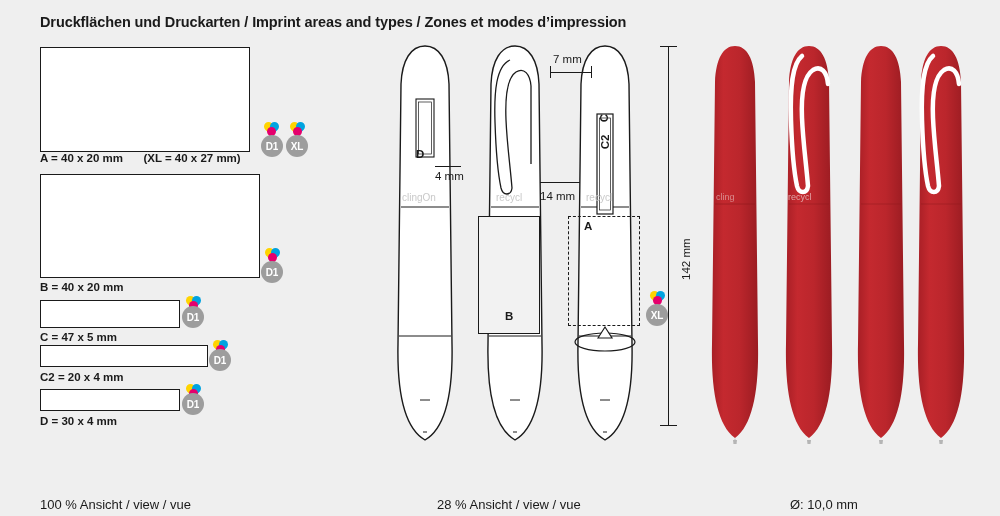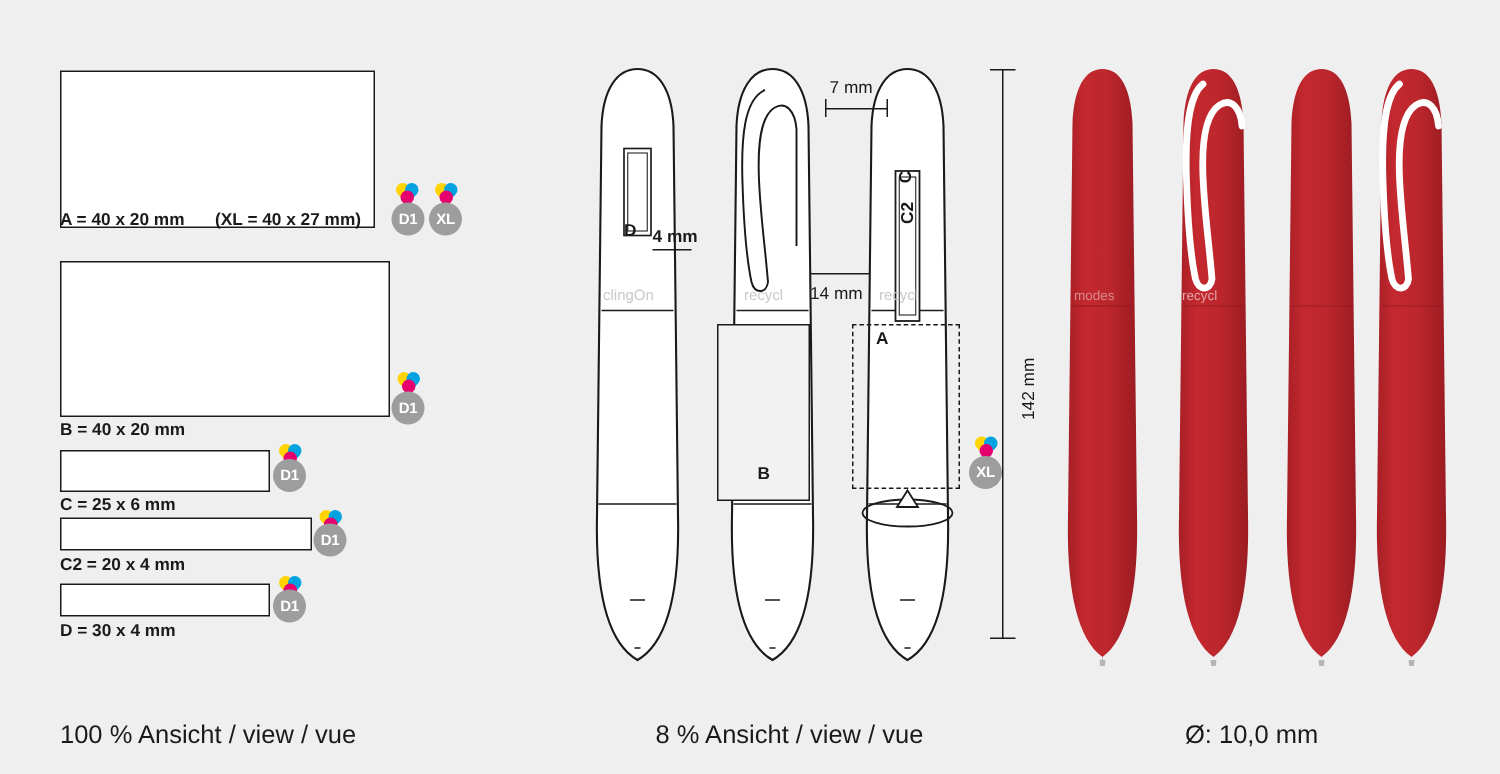--- a/index.html
+++ b/index.html
@@ -63,38 +63,39 @@
     transform-origin:left top;
   }
 
   
   .pen-wrap { position:absolute; }
   .zone-label {
     position:absolute; font-size:11.5px; font-weight:bold;
   }
 
   .footer {
-    position:absolute; bottom:16px;
-    font-size:17px;
+    position:absolute; bottom:4px;
+    font-size:13px;
     text-align:center;
   }
 
   .dashed {
     position:absolute;
     border:1px dashed #1a1a1a;
   }
 </style>
 </head>
 <body>
 
 <div class="page">
 
+  <div class="title">Druckflächen und Druckarten / Imprint areas and types / Zones et modes d’impression</div>
 
   <div class="imprint-box" style="left:40px; top:47px; width:210px; height:105px;"></div>
-  <div class="caption" style="left:40px; top:141px;text-align:right;">
+  <div class="caption" style="left:40px; top:152px;text-align:right;">
     <b>A = 40 x 20 mm</b>
     <span style="display:inline-block;width:14px"></span>
     <b>(XL = 40 x 27 mm)</b>
   </div>
 
   <div class="drop-group" style="left:264px; top:122px;">
     <span class="drop" style="left:0px;  top:0px;">
         <i style="background:#ffd400"></i>
       </span>
     <span class="drop" style="left:6px;  top:0px;">
@@ -130,21 +131,21 @@
         <i style="background:#00a3e0"></i>
       </span>
     <span class="drop" style="left:3px;  top:5px;">
         <i style="background:#e5006d"></i>
       </span>
   </div>
   <div class="badge" style="left:261px; top:261px;">D1</div>
 
   <div class="imprint-box" style="left:40px; top:300px; width:140px; height:28px;"></div>
   <div class="caption" style="left:40px; top:331px;">
-    <b>C = 25 x 6 mm</b>
+    <b>C = 47 x 5 mm</b>
   </div>
   <div class="drop-group" style="left:186px; top:296px;">
     <span class="drop" style="left:0px;  top:0px;">
         <i style="background:#ffd400"></i>
       </span>
     <span class="drop" style="left:6px;  top:0px;">
         <i style="background:#00a3e0"></i>
       </span>
     <span class="drop" style="left:3px;  top:5px;">
         <i style="background:#e5006d"></i>
@@ -190,21 +191,21 @@
     <path d="M35 2 C21 2 12 16 11 40 L8 300 C7 348 14 384 35 396 C56 384 63 348 62 300 L59 40 C58 16 49 2 35 2 Z" fill="#ffffff" stroke="#1a1a1a" stroke-width="1.4"></path>
     <path d="M11 163 L59 163" stroke="#1a1a1a" stroke-width="1.1" fill="none"></path>
     <path d="M9 292 L61 292" stroke="#1a1a1a" stroke-width="1.1" fill="none"></path>
     <path d="M30 356 L40 356" stroke="#1a1a1a" stroke-width="1" fill="none"></path>
     <path d="M33 388 L37 388" stroke="#1a1a1a" stroke-width="1" fill="none"></path>
     <rect x="26" y="55" width="18" height="58" fill="#ffffff" stroke="#1a1a1a" stroke-width="1.1"></rect>
     <rect x="28.5" y="58" width="13" height="52" fill="none" stroke="#1a1a1a" stroke-width="0.7"></rect>
   </svg>
   <div class="zone-label" style="left:416px; top:148px;">D</div>
   <div class="dim-line" style="left:435px; top:166px; width:26px; height:1.4px;"></div>
-  <div class="dim-label" style="left:435px; top:152px;font-weight:bold;">4 mm</div>
+  <div class="dim-label" style="left:435px; top:170px;">4 mm</div>
   <div style="position:absolute; left:402px; top:192px; font-size:10px; color:#c9c9c9;">clingOn</div>
 
   <svg class="pen-wrap" style="left:480px; top:44px;" width="70" height="400" viewBox="0 0 70 400">
     <path d="M35 2 C21 2 12 16 11 40 L8 300 C7 348 14 384 35 396 C56 384 63 348 62 300 L59 40 C58 16 49 2 35 2 Z" fill="#ffffff" stroke="#1a1a1a" stroke-width="1.4"></path>
     <path d="M11 163 L59 163" stroke="#1a1a1a" stroke-width="1.1" fill="none"></path>
     <path d="M9 292 L61 292" stroke="#1a1a1a" stroke-width="1.1" fill="none"></path>
 
     <path d="M30 16 C16 22 14 48 15 78 C16 110 18 130 21 144 C23 152 31 152 32 144 C30 120 27 100 26 76 C25 52 27 34 36 28 C44 23 50 30 51 42 L51 120" fill="none" stroke="#1a1a1a" stroke-width="1.3"></path>
     <path d="M30 356 L40 356" stroke="#1a1a1a" stroke-width="1" fill="none"></path>
     <path d="M33 388 L37 388" stroke="#1a1a1a" stroke-width="1" fill="none"></path>
@@ -268,21 +269,21 @@
         <stop offset="25%" stop-color="#c4292f"></stop>
         <stop offset="60%" stop-color="#bb262c"></stop>
         <stop offset="100%" stop-color="#9b1c22"></stop>
       </linearGradient>
     </defs>
     <path d="M29 2 C17 2 10 15 9 38 L6 300 C5 345 11 381 29 394 C47 381 53 345 52 300 L49 38 C48 15 41 2 29 2 Z" fill="url(#redgrad1)"></path>
     <path d="M9 160 L49 160" stroke="#8f171d" stroke-width="1" fill="none" opacity="0.6"></path>
     <path d="M29 394 L27 404 L31 404 Z" fill="#9a9a9a"></path>
     <path d="M27 396 L29 412 L31 396 Z" fill="#b5b5b5"></path>
   </svg>
-  <div style="position:absolute; left:716px; top:192px; font-size:9px; color:#d98a8d;">modes</div>
+  <div style="position:absolute; left:716px; top:192px; font-size:9px; color:#d98a8d;">cling</div>
 
   <svg style="position:absolute; left:780px; top:44px;" width="58" height="400" viewBox="0 0 58 400">
     <path d="M29 2 C17 2 10 15 9 38 L6 300 C5 345 11 381 29 394 C47 381 53 345 52 300 L49 38 C48 15 41 2 29 2 Z" fill="url(#redgrad1)"></path>
     <path d="M22 12 C12 20 10 44 11 76 C12 108 14 128 17 142 C19 150 27 150 28 142 C26 118 23 98 22 74 C21 50 24 32 33 26 C41 21 47 28 48 40" fill="none" stroke="#ffffff" stroke-width="4.5" stroke-linecap="round"></path>
     <path d="M9 160 L49 160" stroke="#8f171d" stroke-width="1" fill="none" opacity="0.5"></path>
     <path d="M27 396 L29 412 L31 396 Z" fill="#b5b5b5"></path>
   </svg>
   <div style="position:absolute; left:788px; top:192px; font-size:9px; color:#e0a4a6;">recycl</div>
 
   <svg style="position:absolute; left:852px; top:44px;" width="58" height="400" viewBox="0 0 58 400">
@@ -292,16 +293,16 @@
   </svg>
 
   <svg style="position:absolute; left:912px; top:44px;" width="58" height="400" viewBox="0 0 58 400">
     <path d="M29 2 C17 2 10 15 9 38 L6 300 C5 345 11 381 29 394 C47 381 53 345 52 300 L49 38 C48 15 41 2 29 2 Z" fill="url(#redgrad1)"></path>
     <path d="M21 12 C11 20 9 44 10 76 C11 108 13 128 16 142 C18 150 26 150 27 142 C25 118 22 98 21 74 C20 50 23 32 32 26 C40 21 46 28 47 40" fill="none" stroke="#ffffff" stroke-width="4.5" stroke-linecap="round"></path>
     <path d="M9 160 L49 160" stroke="#8f171d" stroke-width="1" fill="none" opacity="0.5"></path>
     <path d="M27 396 L29 412 L31 396 Z" fill="#b5b5b5"></path>
   </svg>
 
   <div class="footer" style="left:40px;">100 % Ansicht / view / vue</div>
-  <div class="footer" style="left:437px;">8 % Ansicht / view / vue</div>
+  <div class="footer" style="left:437px;">28 % Ansicht / view / vue</div>
   <div class="footer" style="left:790px;">Ø: 10,0 mm</div>
 
 </div>
 
 </body></html>

